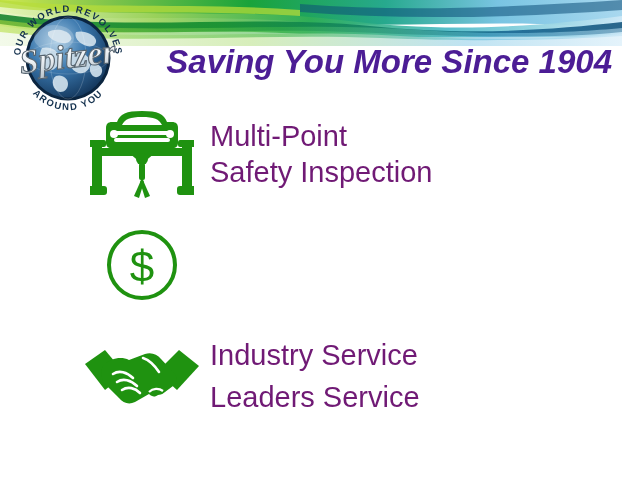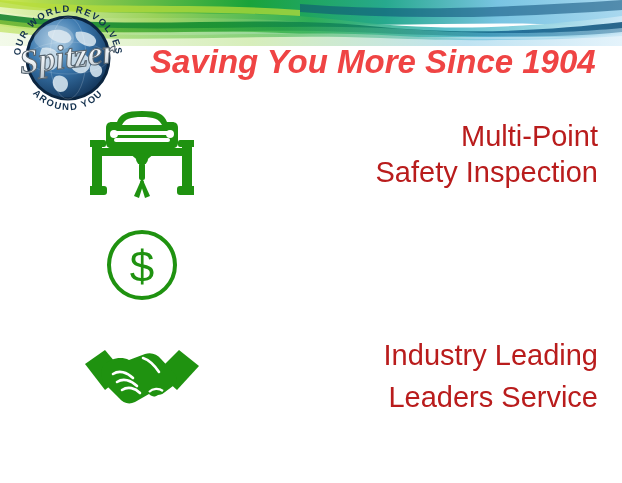--- a/index.html
+++ b/index.html
@@ -44,24 +44,24 @@
   #headline {
     position: absolute;
     left: 150px;
     top: 40px;
     width: 462px;
     height: 44px;
     font-size: 33px;
     line-height: 44px;
     font-weight: bold;
     font-style: italic;
-    color: #ef4444;
+    color: #4c1d95;
     letter-spacing: 0px;
     white-space: nowrap;
-    text-align: left;
+    text-align: right;
   }
 
   
   .feature-row {
     position: absolute;
     display: flex;
     align-items: center;
     left: 78px;
     width: 520px;
   }
@@ -75,22 +75,22 @@
     align-items: center;
     justify-content: center;
   }
   #icon-lift      { width: 128px; height: 92px; }
   #icon-dollar    { width: 128px; height: 86px; }
   #icon-handshake { width: 128px; height: 92px; }
   .feature-icon svg { display: block; }
 
   .feature-text {
     flex: 1 1 auto;
-    text-align: right;
-    color: #b91c1c;
+    text-align: left;
+    color: #701a75;
     font-size: 29px;
     line-height: 36px;
     font-weight: normal;
     padding-left: 4px;
   }
   #row-3 .feature-text { line-height: 42px; }
   .feature-text .line { display: block; white-space: nowrap; }
 </style>
 </head>
 <body>
@@ -273,18 +273,18 @@
           <path d="M56,22 C62,20 68,23 71,28 C73,32 70,36 66,34 C61,32 55,27 56,22 Z" fill="#ffffff" opacity="0.0"></path>
 
           <g stroke="#ffffff" stroke-width="2.2" fill="none">
             <path d="M66,52 C70,48 76,48 80,51"></path>
             <path d="M72,58 C76,55 81,55 85,57"></path>
           </g>
         </g>
       </svg>
     </div>
     <div class="feature-text">
-      <span class="line">Industry Leading</span>
+      <span class="line">Industry Service</span>
       <span class="line">Leaders Service</span>
     </div>
   </div>
 
 </div>
 
 </body></html>

